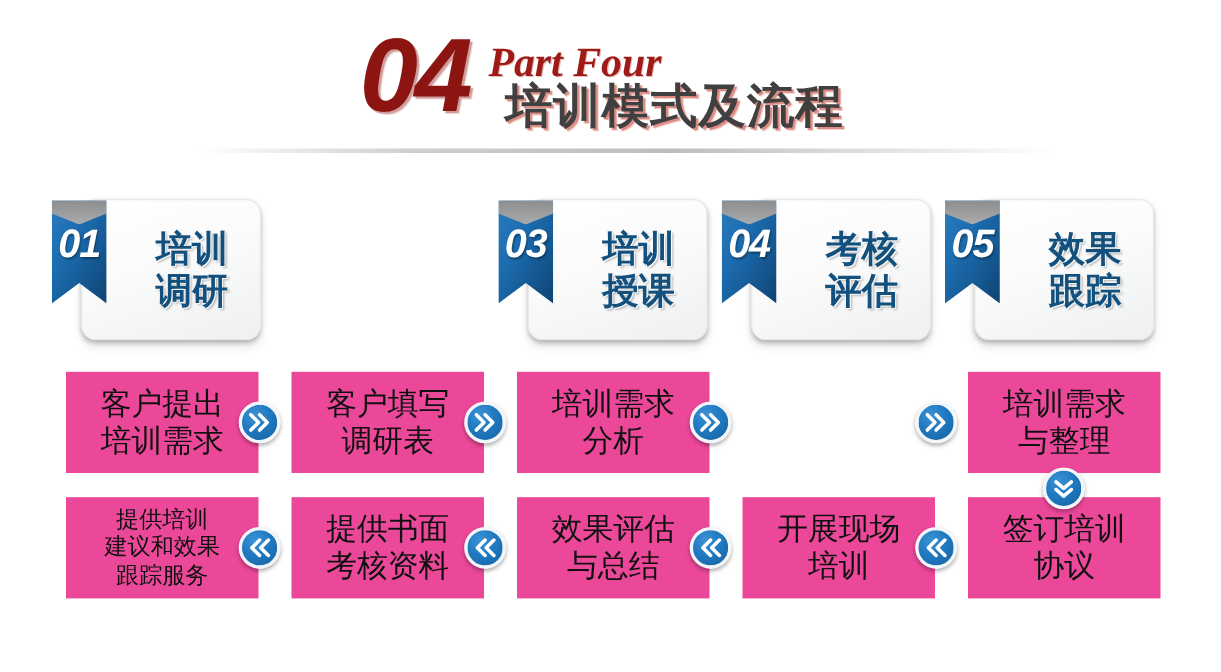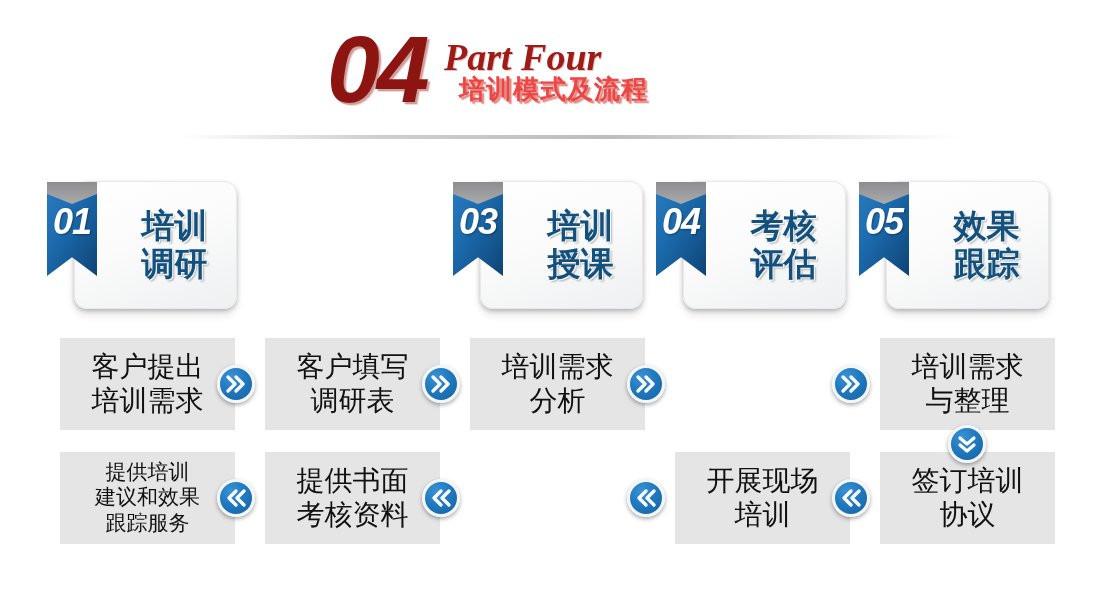--- a/index.html
+++ b/index.html
@@ -29,23 +29,23 @@
     font-family: "Liberation Serif", "DejaVu Serif", serif;
     font-size: 38px; font-weight: bold; font-style: italic;
     color: #9e1b17;
     text-shadow: 1px 1px 0 rgba(158,27,23,.28);
     line-height: 1;
   }
 
   .cn-title {
     position: absolute; left: 459px; top: 76px;
     font-family: "DejaVu Sans", "Liberation Sans", sans-serif;
-    font-size: 26px; font-weight: bold;
+    font-size: 43px; font-weight: bold;
     letter-spacing: 1px;
-    color: #ef4444;
+    color: #404040;
     text-shadow: 2px 2px 0 rgba(195,53,40,.45), 3px 3px 0 rgba(195,53,40,.22);
     line-height: 1;
     white-space: nowrap;
   }
 
   .header-rule {
     position: absolute; left: 180px; top: 135px; width: 780px; height: 4px;
     background: linear-gradient(to right, rgba(210,210,210,0) 0%, rgba(198,198,198,.85) 25%, rgba(186,186,186,.95) 55%, rgba(210,210,210,0) 100%);
     border-radius: 2px;
   }
@@ -95,21 +95,21 @@
     text-shadow: 1px 1px 2px rgba(0,0,0,.35);
   }
 
   
   .flow { position: absolute; left: 0; width: 1110px; }
   .flow-top { top: 338px; height: 92px; }
   .flow-bottom { top: 452px; height: 92px; }
 
   .fbox {
     position: absolute; top: 0; height: 92px;
-    background: #e5e5e5;
+    background: #ec4899;
     display: flex; align-items: center; justify-content: center;
     text-align: center;
   }
   .fbox-text {
     font-family: "DejaVu Sans", "Liberation Sans", sans-serif;
     color: #101010;
     line-height: 1.2;
     white-space: pre-line;
     padding: 0 4px;
   }
@@ -233,20 +233,24 @@
 
     <div class="fbox" style="left:60px;  width:175px;">
       <span class="fbox-text t-sm">提供培训
 建议和效果
 跟踪服务</span>
     </div>
     <div class="fbox" style="left:265px; width:175px;">
       <span class="fbox-text t-lg">提供书面
 考核资料</span>
     </div>
+    <div class="fbox" style="left:470px; width:175px;">
+      <span class="fbox-text t-lg">效果评估
+与总结</span>
+    </div>
     <div class="fbox" style="left:675px; width:175px;">
       <span class="fbox-text t-lg">开展现场
 培训</span>
     </div>
     <div class="fbox" style="left:880px; width:175px;">
       <span class="fbox-text t-lg">签订培训
 协议</span>
     </div>
 
     <div class="arrow" style="left:217px; top:27px;">

